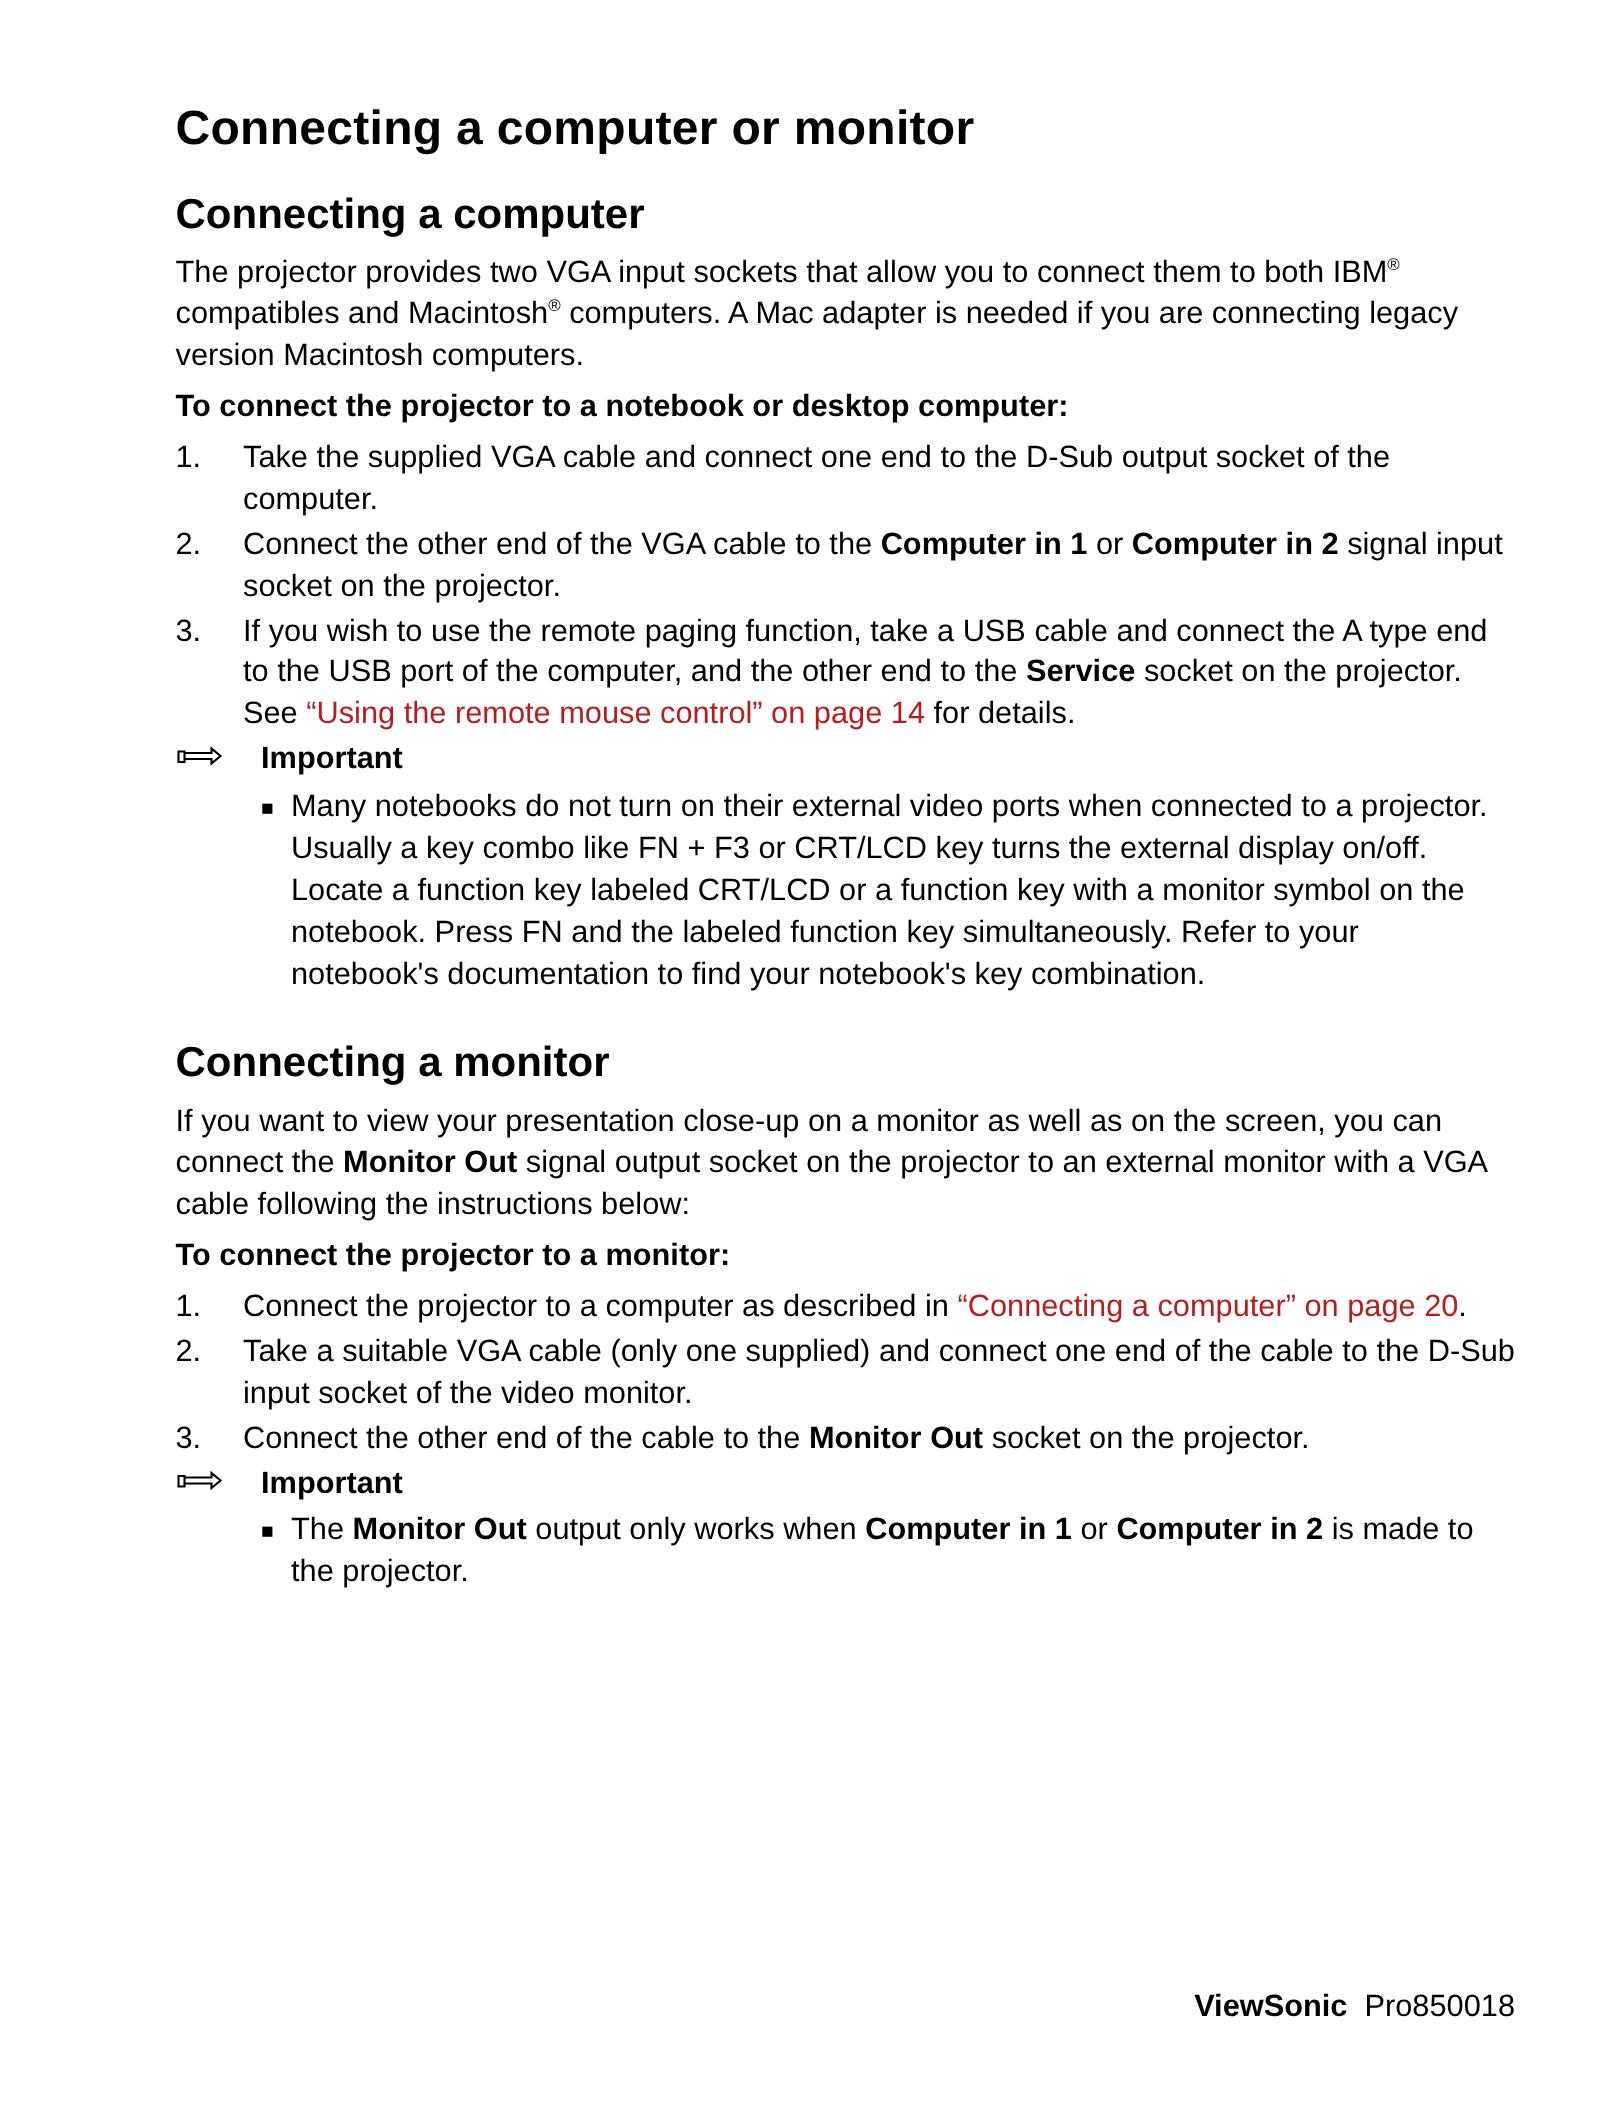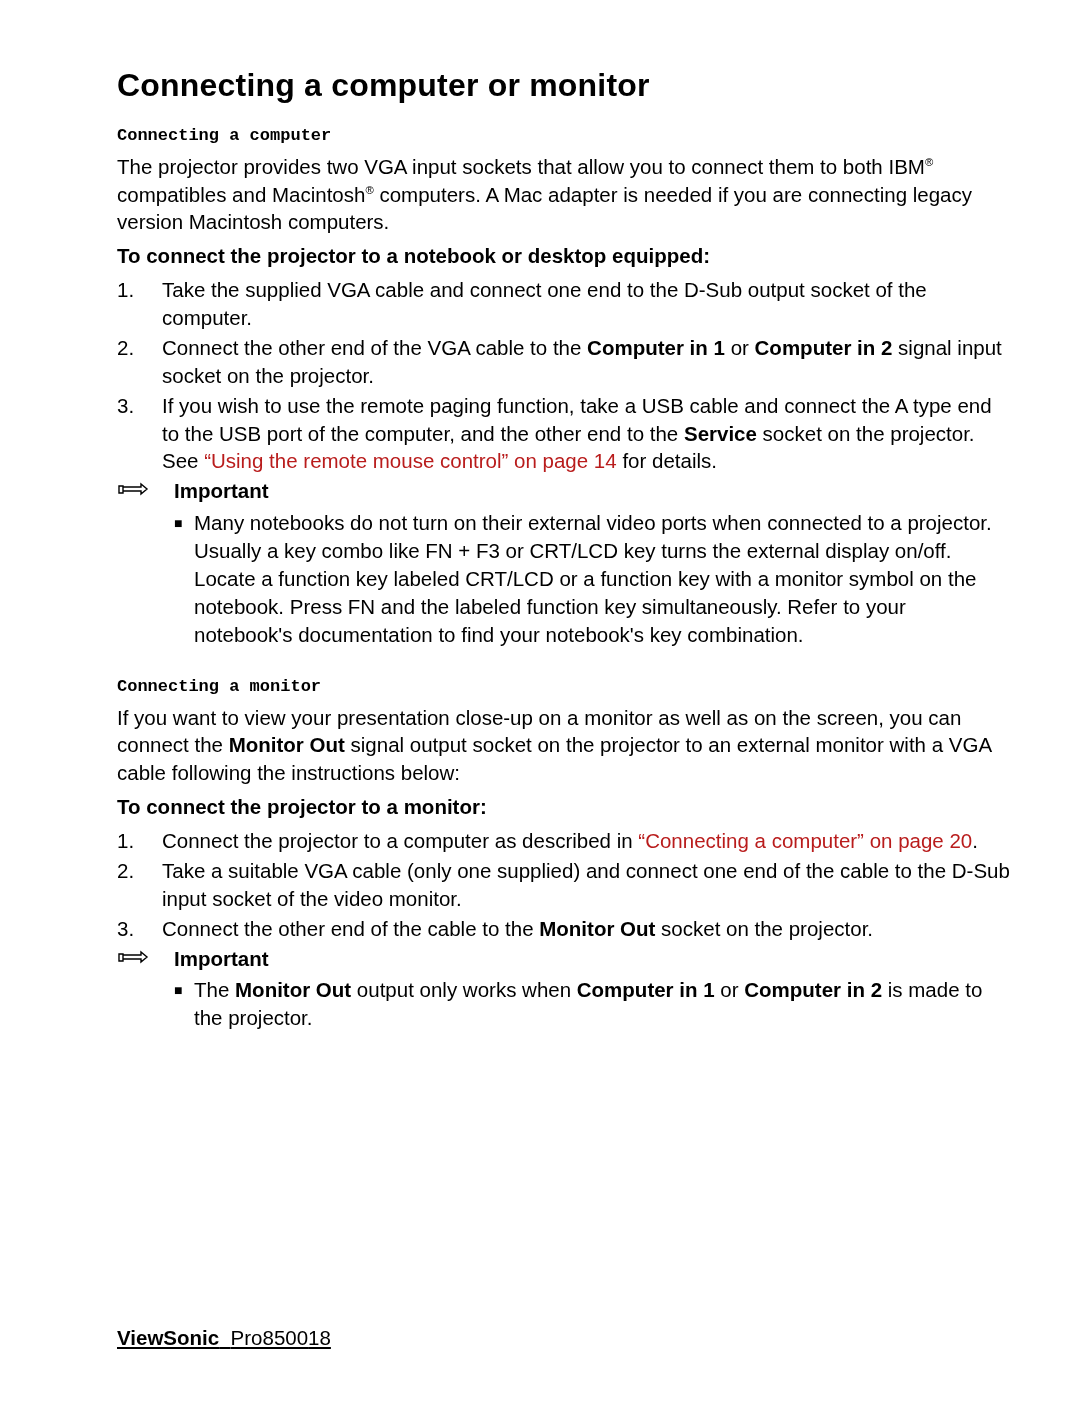--- a/index.html
+++ b/index.html
@@ -17,24 +17,23 @@
     position: relative;
     margin-left: 20px;
   }
   .h1 {
     font-size: 32px;
     font-weight: bold;
     margin: 0 0 16px 0;
     letter-spacing: 0.2px;
   }
   .h2 {
-    font-size: 17px;
+    font-size: 28px;
     font-weight: bold;
     margin: 0 0 6px 0;
-    font-family: Liberation Mono, monospace;
   }
   .body {
     font-size: 20.5px;
     line-height: 1.36;
   }
   .para {
     margin: 0 0 6px 0;
   }
   .sub-bold {
     font-weight: bold;
@@ -100,38 +99,37 @@
   .section-gap {
     height: 26px;
   }
   .footer {
     position: absolute;
     left: 97px;
     right: 90px;
     bottom: 52px;
     font-size: 20.5px;
     display: flex;
-    justify-content: flex-start;
-    text-decoration: underline;
+    justify-content: flex-end;
   }
 </style>
 </head>
 <body>
 
 <div class="page body">
 
   <div class="h1">Connecting a computer or monitor</div>
 
   <div class="h2">Connecting a computer</div>
 
   <p class="para">
     <span>The projector provides two VGA input sockets that allow you to connect them to both IBM</span><sup class="reg">®</sup><span> compatibles and Macintosh</span><sup class="reg">®</sup><span> computers. A Mac adapter is needed if you are connecting legacy version Macintosh computers.</span>
   </p>
 
-  <div class="sub-bold">To connect the projector to a notebook or desktop equipped:</div>
+  <div class="sub-bold">To connect the projector to a notebook or desktop computer:</div>
 
   <div class="ol">
     <div class="li">
       <div class="li-num">1.</div>
       <div class="li-body">Take the supplied VGA cable and connect one end to the D-Sub output socket of the computer.</div>
     </div>
     <div class="li">
       <div class="li-num">2.</div>
       <div class="li-body">
         <span>Connect the other end of the VGA cable to the </span><b>Computer in 1</b><span> or </span><b>Computer in 2</b><span> signal input socket on the projector.</span>

